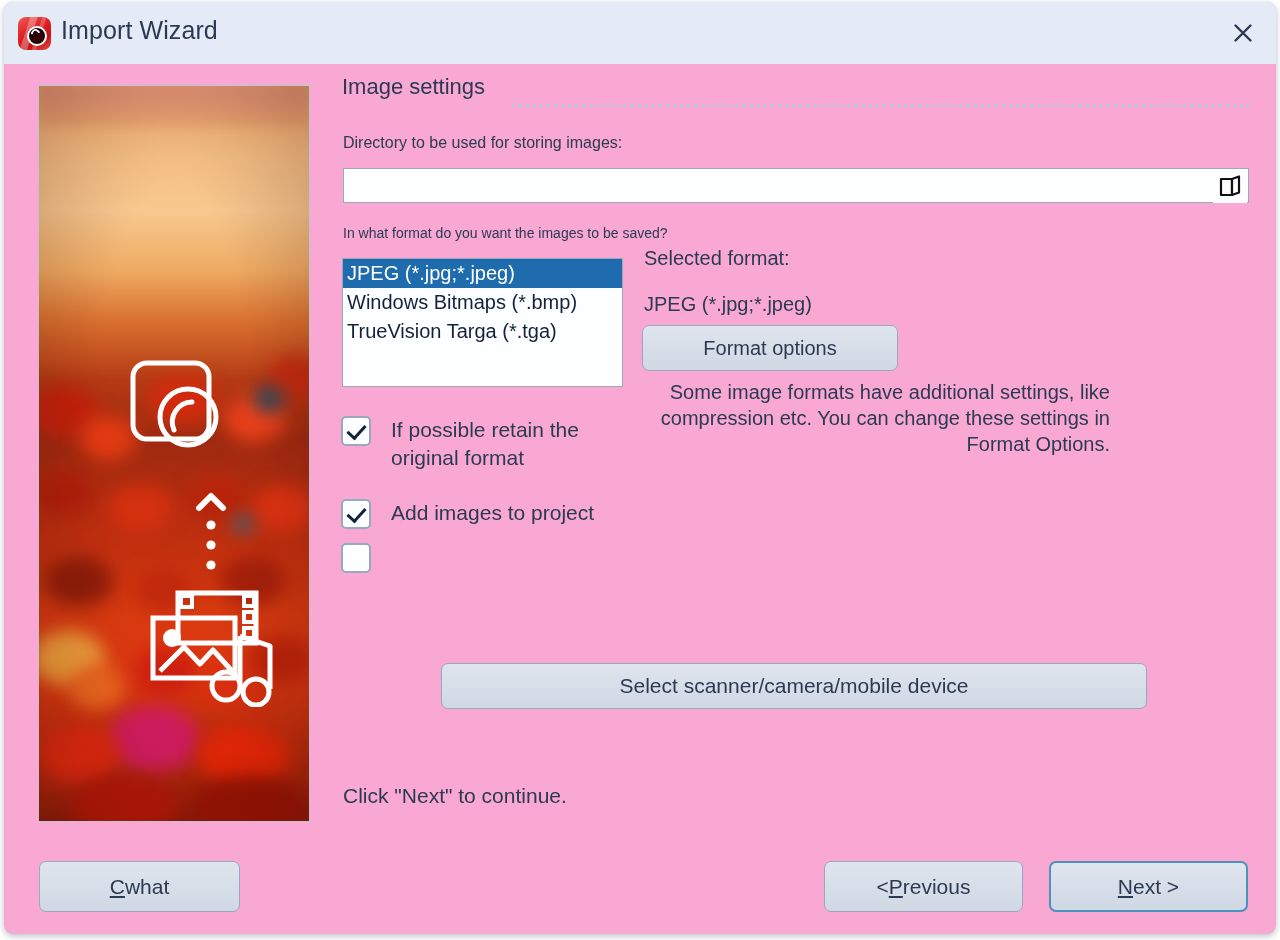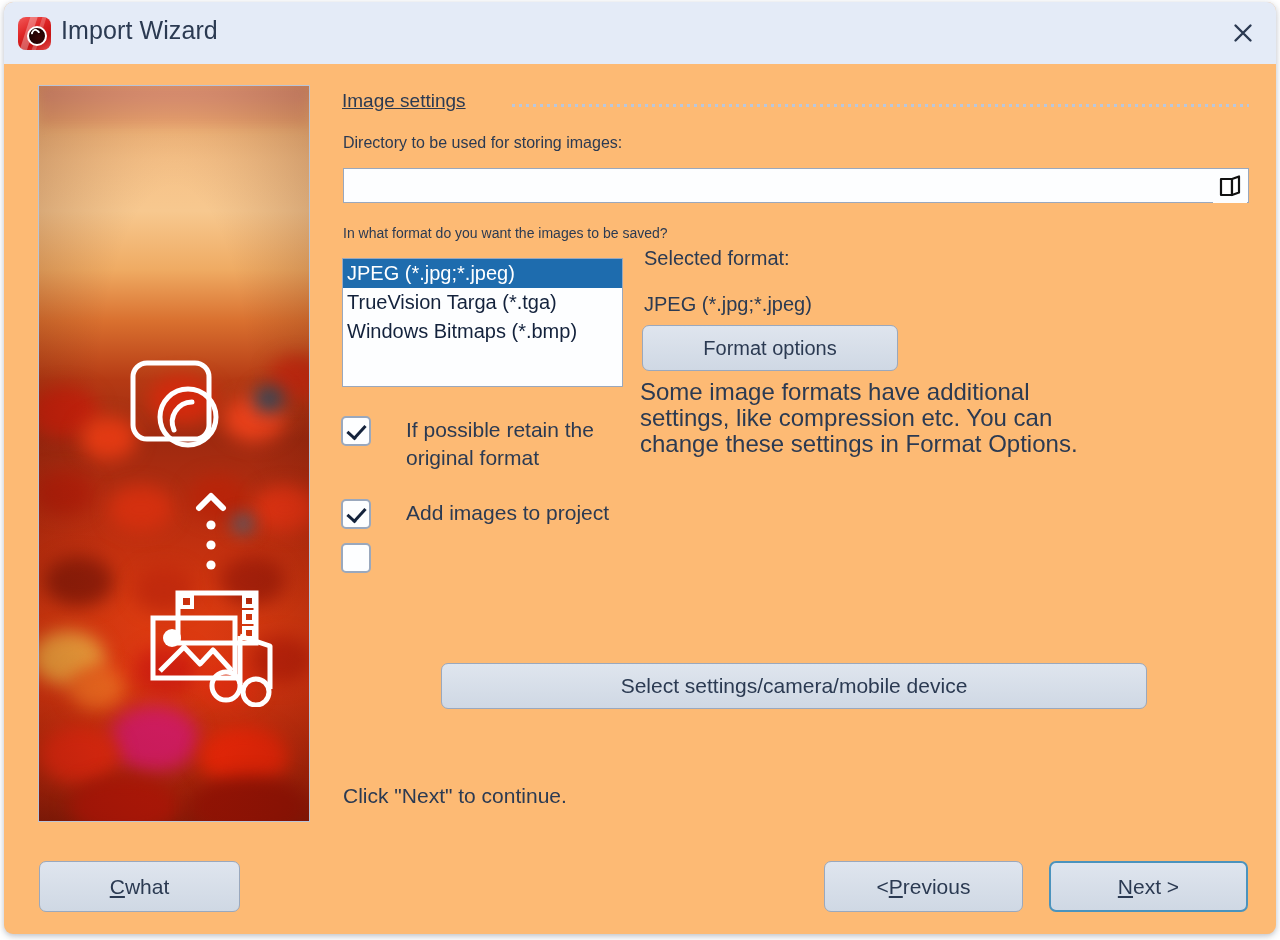--- a/index.html
+++ b/index.html
@@ -14,21 +14,21 @@
     font-family: "Liberation Sans", sans-serif;
   }
 
   
   .window {
     position: absolute;
     left: 4px;
     top: 2px;
     width: 1272px;
     height: 932px;
-    background: #fdba74;
+    background: #f9a8d4;
     border-radius: 9px;
     box-shadow: 0 2px 6px rgba(60,70,90,0.35);
     overflow: hidden;
   }
   .titlebar {
     position: absolute;
     left: 0; top: 0;
     width: 100%;
     height: 62px;
     background: #e4ebf7;
@@ -148,25 +148,24 @@
     position: absolute; inset: 0;
     background: radial-gradient(ellipse at 50% 45%, rgba(0,0,0,0) 40%, rgba(60,10,0,0.25) 100%);
   }
   .ov-icon { position: absolute; }
 
   
   .content { position: absolute; left: 0; top: 0; }
   .section-hdr {
     position: absolute;
     left: 338px;
-    top: 88px;
-    font-size: 19px;
-    color: #2b3a52;
-    white-space: nowrap;
-    text-decoration: underline;
+    top: 72px;
+    font-size: 22px;
+    color: #2b3a52;
+    white-space: nowrap;
   }
   .hdr-dots {
     position: absolute;
     left: 508px;
     top: 102px;
     width: 737px;
     height: 3px;
     background-image: linear-gradient(to right, #b9c7dd 0 3px, transparent 3px 7px);
     background-size: 7px 3px;
     background-repeat: repeat-x;
@@ -276,23 +275,24 @@
     width: 256px;
     height: 46px;
     font-size: 20px;
     margin-top: 10px;
   }
   .desc {
     position: absolute;
     left: 636px;
     top: 377px;
     width: 470px;
-    font-size: 24px;
+    font-size: 20px;
     line-height: 26px;
     color: #2b3a52;
+    text-align: right;
   }
   .cb-row {
     position: absolute;
     display: flex;
     align-items: flex-start;
     cursor: pointer;
   }
   .cb-box {
     width: 30px;
     height: 30px;
@@ -311,21 +311,21 @@
     width: 8px;
     height: 15px;
     border: solid #14233c;
     border-width: 0 3px 3px 0;
     transform: rotate(42deg);
   }
   .cb-label {
     font-size: 21px;
     line-height: 28px;
     color: #2b3a52;
-    margin-left: 35px;
+    margin-left: 20px;
     white-space: pre-line;
   }
   .btn-scanner {
     position: absolute;
     left: 437px;
     top: 661px;
     width: 706px;
     height: 46px;
     font-size: 21px;
   }
@@ -456,22 +456,22 @@
           <path d="M2 4 L13 4 L13 20 L2 20 Z" fill="#ffffff" stroke="#111111" stroke-width="2.2" stroke-linejoin="round"></path>
           <path d="M13 4 L20 1.5 L20 17.5 L13 20 Z" fill="#ffffff" stroke="#111111" stroke-width="2.2" stroke-linejoin="round"></path>
         </svg>
       </div>
     </div>
 
     <div class="lbl-format">In what format do you want the images to be saved?</div>
 
     <div class="fmt-list">
       <div class="fmt-item selected">JPEG (*.jpg;*.jpeg)</div>
+      <div class="fmt-item">Windows Bitmaps (*.bmp)</div>
       <div class="fmt-item">TrueVision Targa (*.tga)</div>
-      <div class="fmt-item">Windows Bitmaps (*.bmp)</div>
     </div>
 
     <div class="lbl-selfmt">Selected format:</div>
     <div class="val-selfmt">JPEG (*.jpg;*.jpeg)</div>
 
     <div class="btn btn-fmtopt">Format options</div>
 
     <div class="desc">Some image formats have additional settings, like compression etc. You can change these settings in Format Options.</div>
 
     <div class="cb-row" style="left:337px; top:414px; width:290px;">
@@ -482,21 +482,21 @@
 
     <div class="cb-row" style="left:337px; top:497px; width:290px;">
       <div class="cb-box checked"></div>
       <div class="cb-label">Add images to project</div>
     </div>
 
     <div class="cb-row" style="left:337px; top:541px; width:290px;">
       <div class="cb-box"></div>
     </div>
 
-    <div class="btn btn-scanner">Select settings/camera/mobile device</div>
+    <div class="btn btn-scanner">Select scanner/camera/mobile device</div>
 
     <div class="hint">Click "Next" to continue.</div>
   </div>
 
   <div class="btn btn-cancel">
     <span class="accel">C</span>
       <span>what</span>
   </div>
 
   <div class="btn btn-prev">

